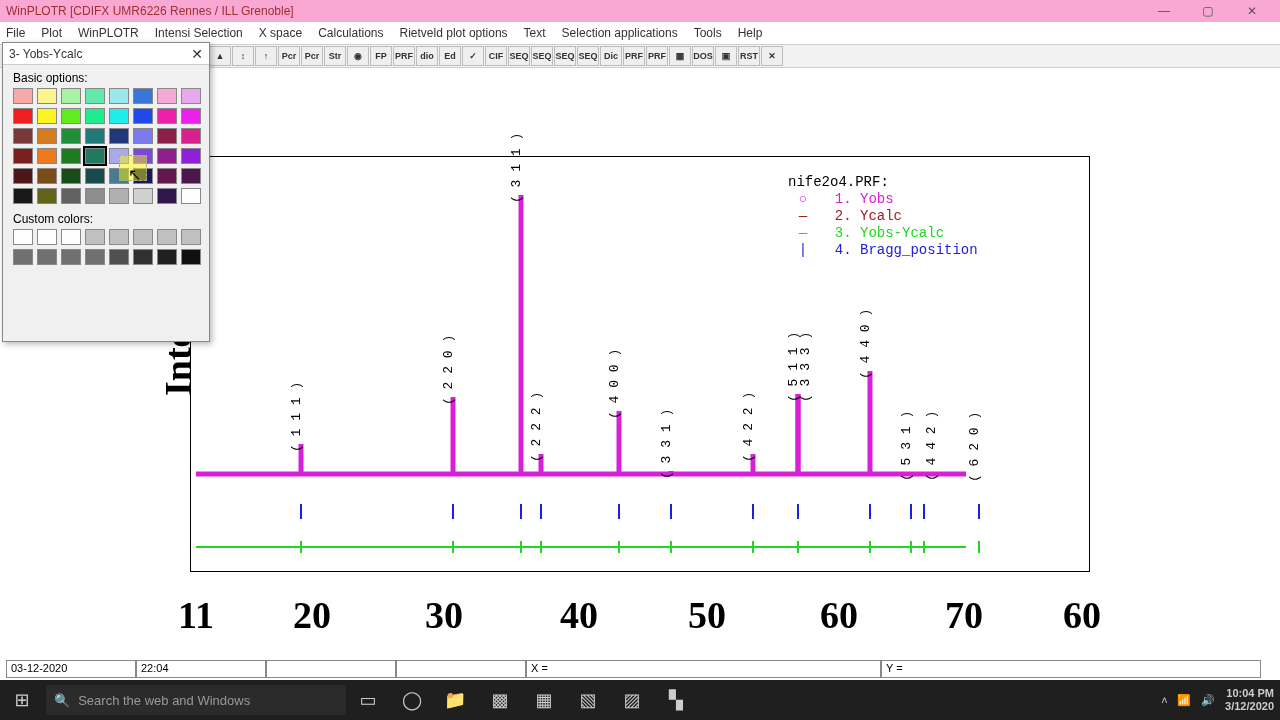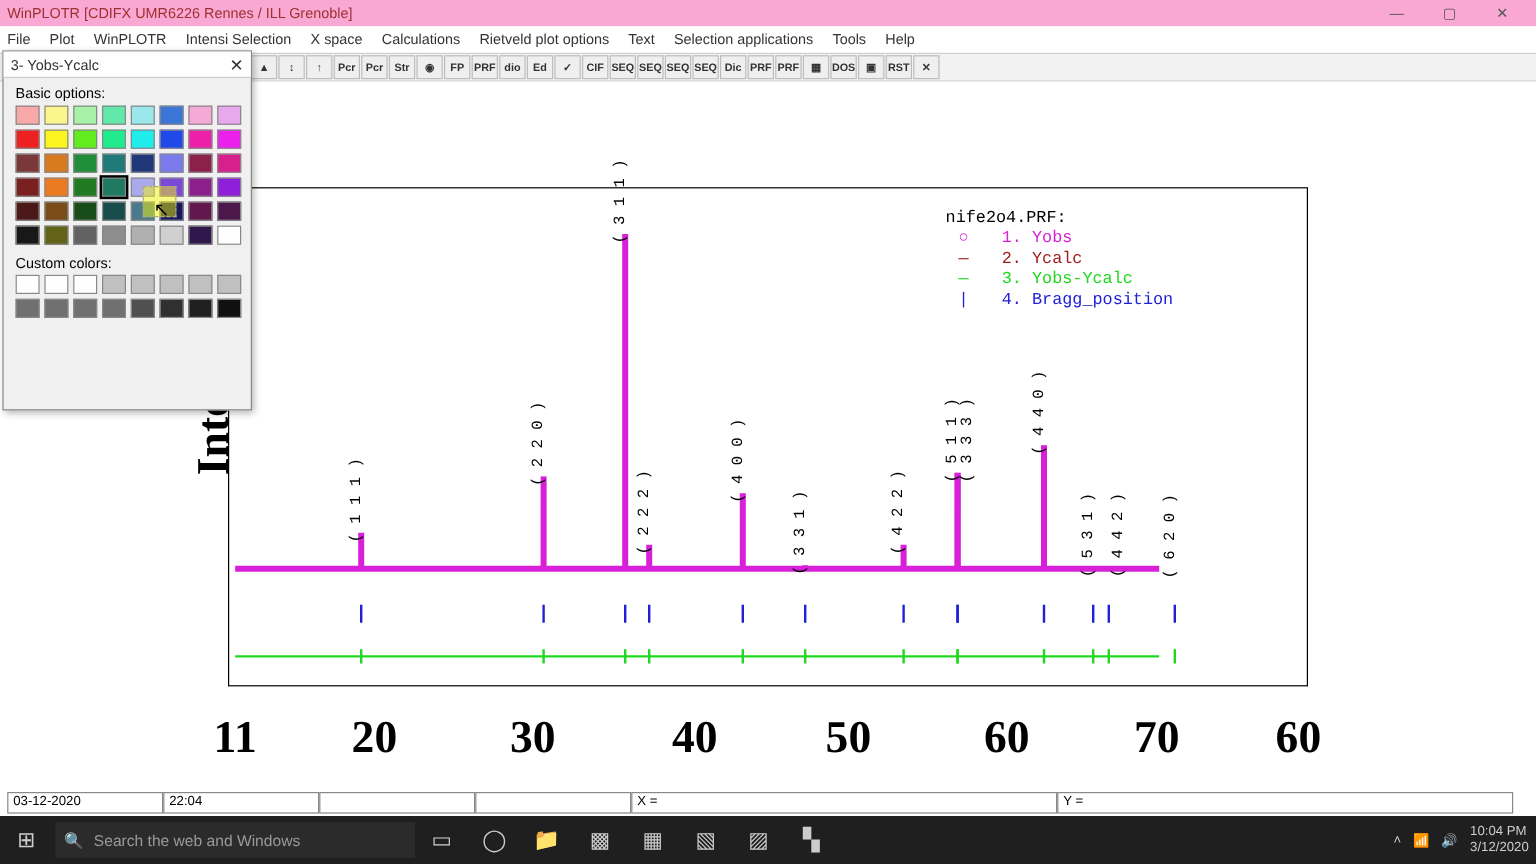--- a/index.html
+++ b/index.html
@@ -32,21 +32,21 @@
   .cursor { position:absolute; left:128px; top:165px; font-size:16px; pointer-events:none;}
   
   .status { position:absolute; left:6px; top:660px; width:1268px; height:18px; display:flex; gap:0;}
   .status .cell { border:1px solid #888; background:#fff; height:18px; font-size:11px; padding:1px 4px; }
   
   .taskbar { position:absolute; left:0; bottom:0; width:1280px; height:40px; background:#1f1f1f; display:flex; align-items:center; color:#ccc;}
   .start { width:44px; height:40px; display:flex; align-items:center; justify-content:center; font-size:18px;}
   .search { width:300px; height:30px; background:#2b2b2b; margin-left:2px; display:flex; align-items:center; padding:0 8px; color:#999; font-size:13px;}
   .task { width:44px; height:40px; display:flex; align-items:center; justify-content:center; font-size:18px;}
   .tray { margin-left:auto; display:flex; align-items:center; gap:10px; padding-right:6px; font-size:11px;}
-  .clock { line-height:13px;}
+  .clock { text-align:right; line-height:13px;font-weight:bold;}
 </style>
 </head>
 <body>
 
 <div class="titlebar">
   <span>WinPLOTR [CDIFX UMR6226 Rennes / ILL Grenoble]</span>
   <div class="spacer"></div>
   <div class="wbtn">—</div>
   <div class="wbtn">▢</div>
   <div class="wbtn">✕</div>

